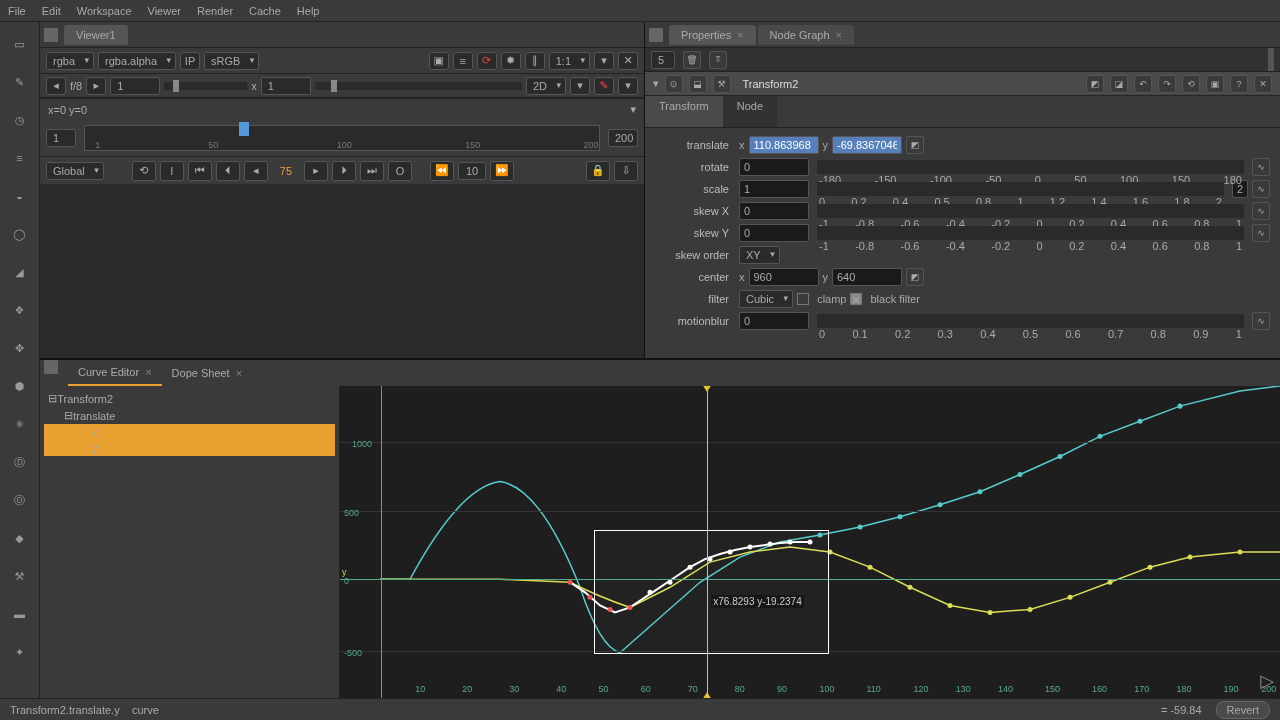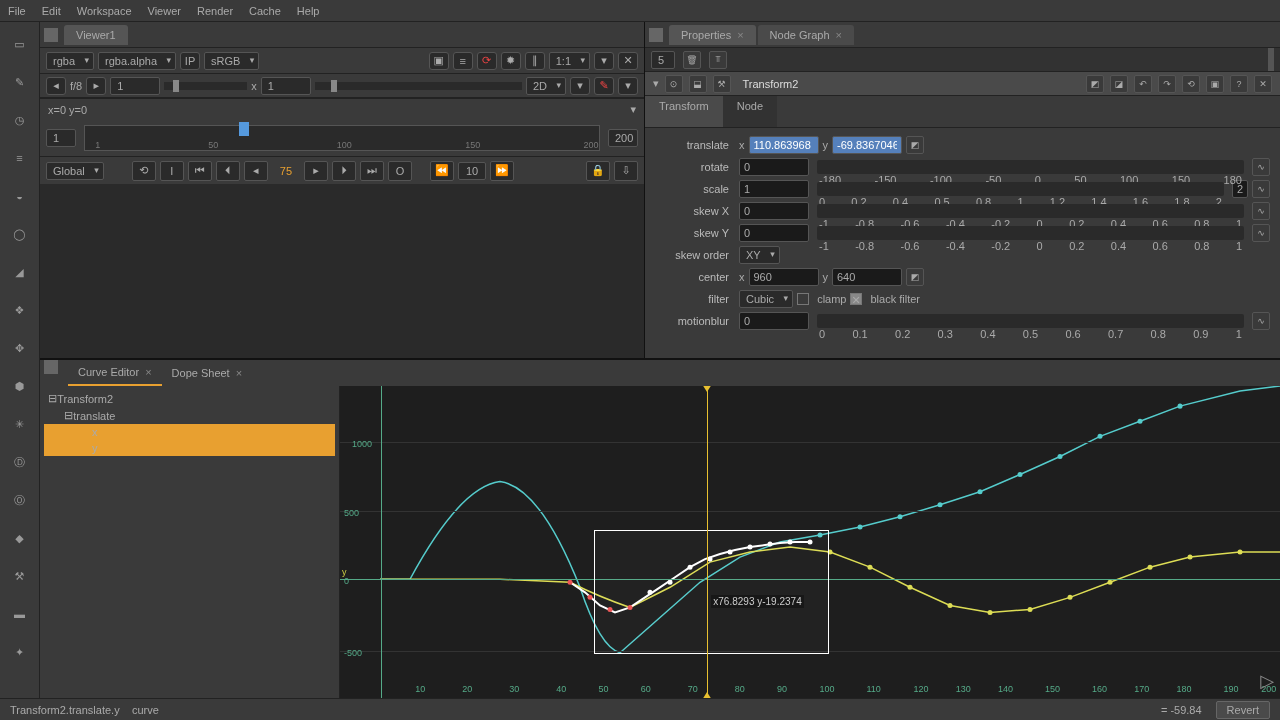--- a/index.html
+++ b/index.html
@@ -65,21 +65,21 @@
 .ce-graph{flex:1;background:#1e1e1e;position:relative;overflow:hidden}
 .grid-h{position:absolute;left:0;right:0;border-top:1px solid #333}
 .grid-v{position:absolute;top:0;bottom:0;border-left:1px solid #333}
 .axis-label{position:absolute;font-size:9px;color:#5a8}
 .axis-label-x{position:absolute;bottom:4px;font-size:9px;color:#5a8}
 .playhead{position:absolute;top:0;bottom:0;width:1px;background:#e8c030}
 .playhead-tri{position:absolute;top:-2px;left:-5px;width:0;height:0;border-left:5px solid transparent;border-right:5px solid transparent;border-top:8px solid #e8c030}
 .sel-box{position:absolute;border:1px solid #fff;background:rgba(255,255,255,0.02)}
 .curve-label{position:absolute;color:#ccc;font-size:10px;background:rgba(0,0,0,0.3);padding:1px 2px}
 .statusbar{position:absolute;bottom:0;left:0;right:0;height:22px;background:#3a3a3a;display:flex;align-items:center;justify-content:space-between;padding:0 10px;border-top:1px solid #222}
-.revert-btn{background:#4a4a4a;border:1px solid #666;padding:2px 10px;border-radius:2px;cursor:pointer}
+.revert-btn{background:#4a4a4a;border:1px solid #666;padding:2px 10px;border-radius:8px;cursor:pointer}
 svg{overflow:visible}
 </style>
 </head>
 <body>
 
 <div class="menubar">
   <span>File</span>
   <span>Edit</span>
   <span>Workspace</span>
   <span>Viewer</span>

